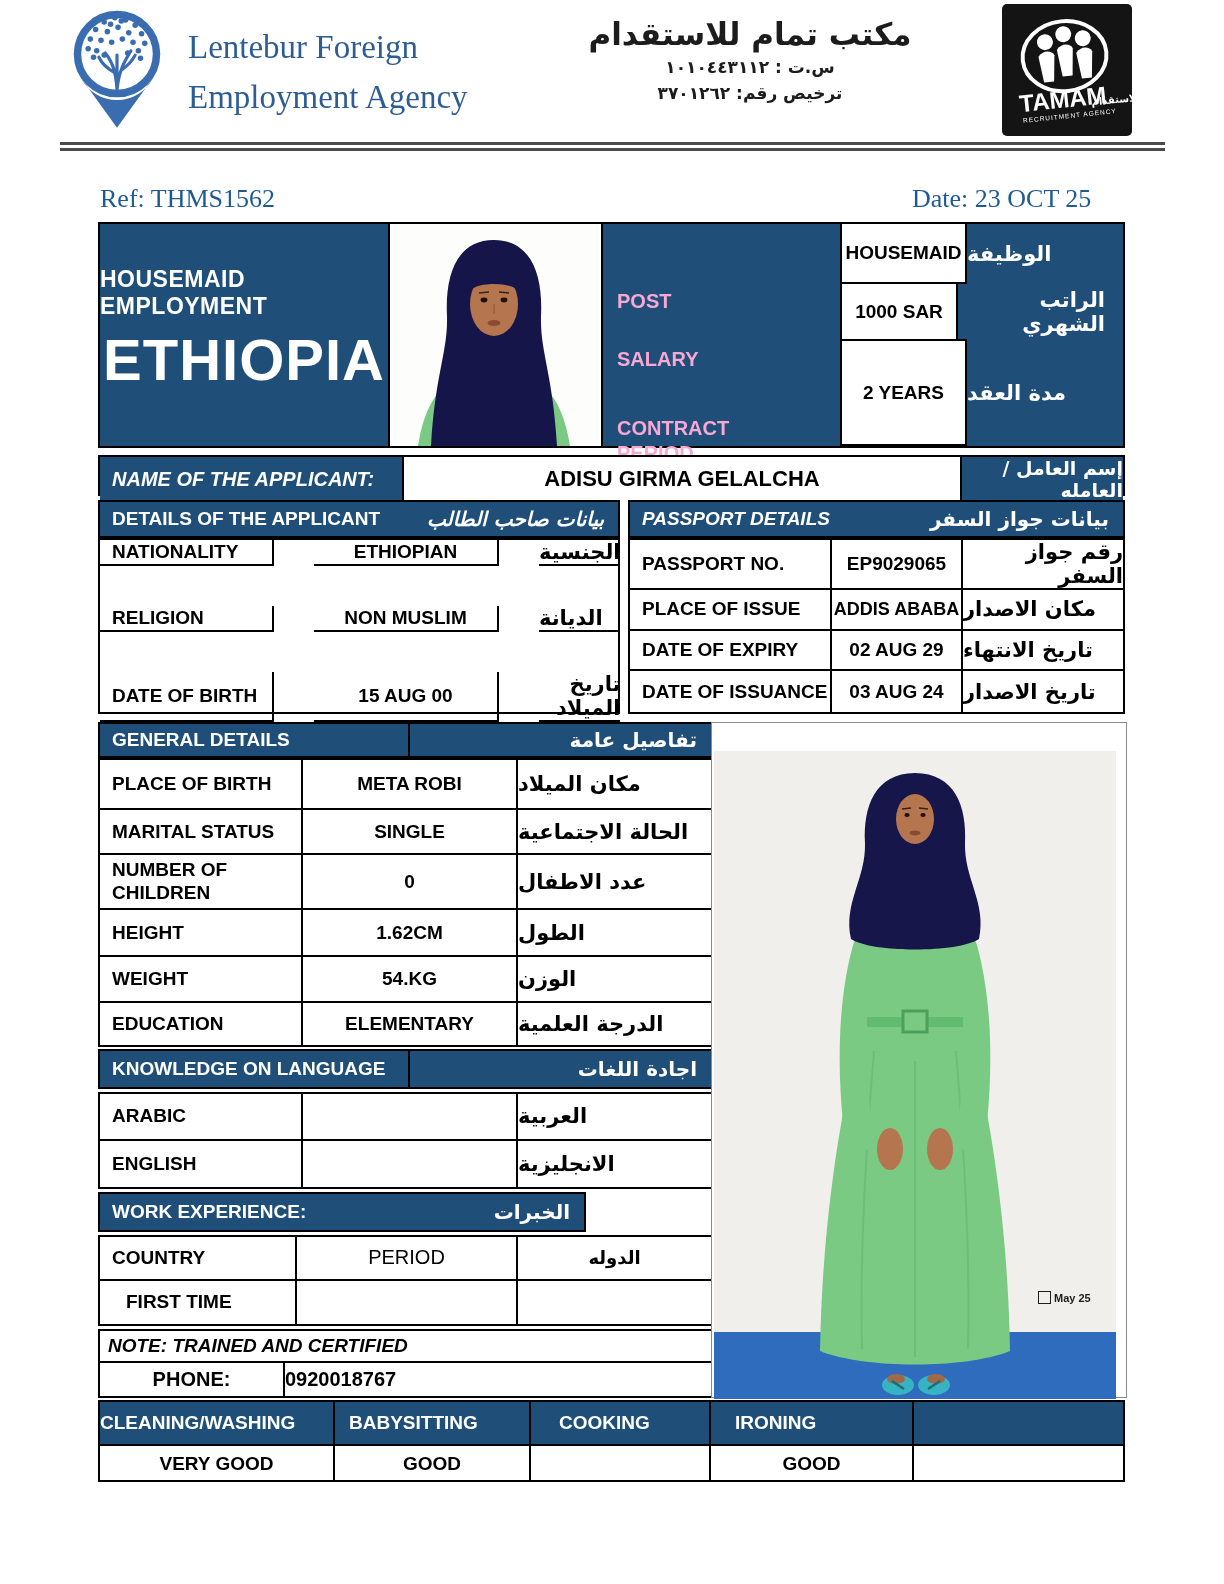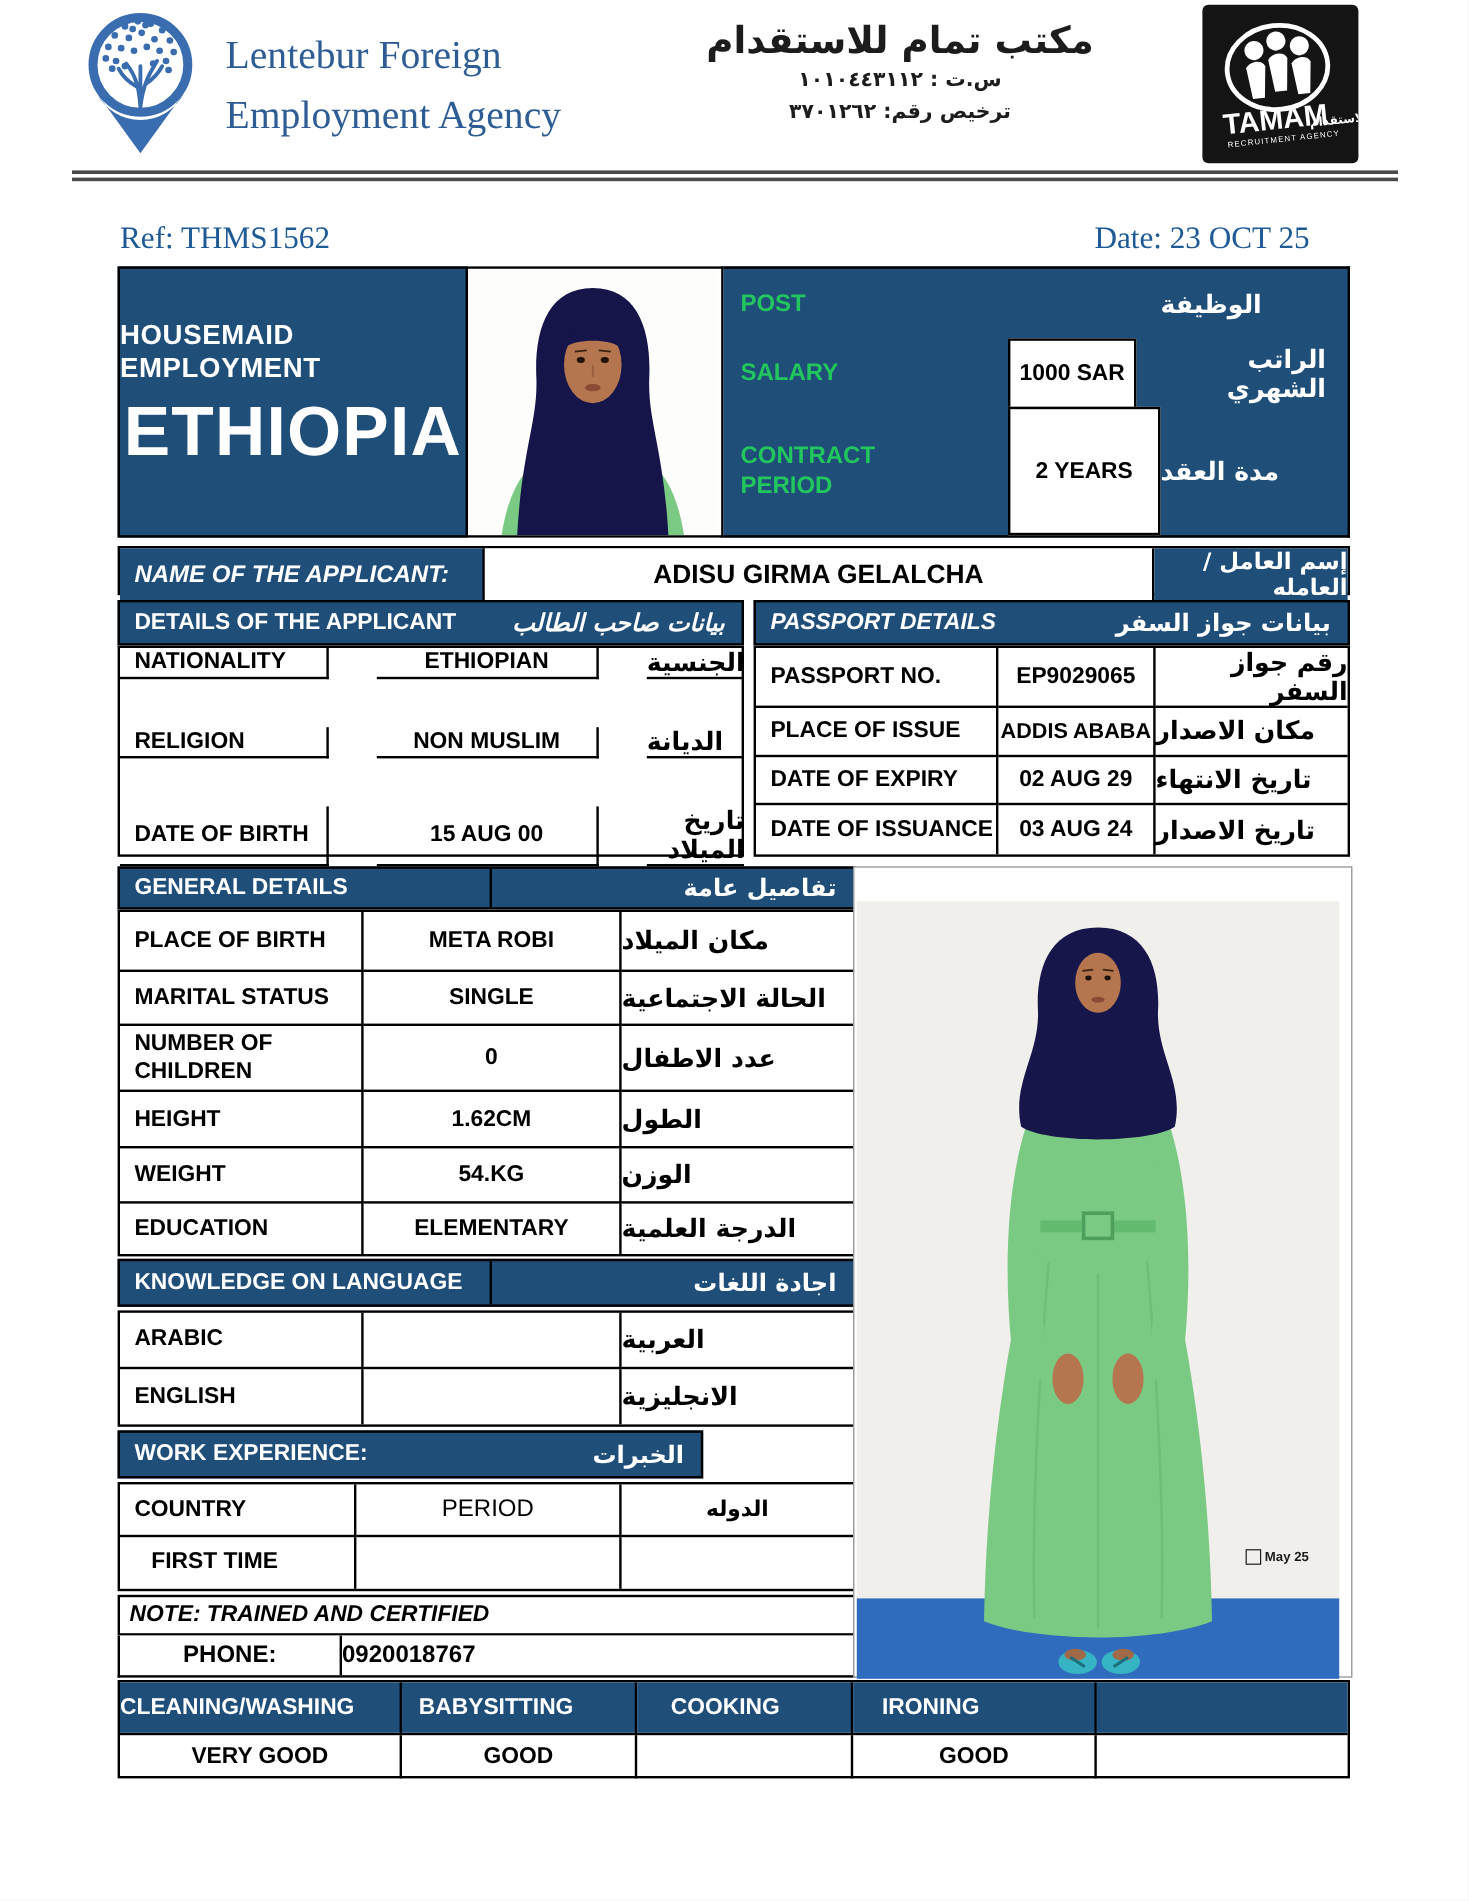--- a/index.html
+++ b/index.html
@@ -19,21 +19,21 @@
   .bband .en{font-weight:bold;font-size:19px;padding-left:12px;white-space:nowrap;}
   .bband .ar{font-family:"DejaVu Sans",sans-serif;font-weight:bold;font-size:20px;padding-right:14px;direction:rtl;white-space:nowrap;}
   .grid{display:grid;border:2px solid #000;background:#fff;}
   .cell{box-sizing:border-box;display:flex;align-items:center;border-right:2px solid #000;border-bottom:2px solid #000;}
   .cell.nr{border-right:none;}
   .cell.nb{border-bottom:none;}
   .lbl{font-weight:bold;font-size:19px;padding-left:12px;}
   .val{font-weight:bold;font-size:19px;justify-content:center;text-align:center;}
   .arc{font-family:"DejaVu Sans",sans-serif;font-weight:bold;font-size:21px;justify-content:flex-end;padding-right:0;direction:rtl;}
   .wcell{color:#fff;font-weight:bold;}
-  .toplbl{color:#22c55e;font-weight:bold;font-size:20px;padding-left:14px;display:flex;align-items:center;}
+  .toplbl{color:#f9a8d4;font-weight:bold;font-size:20px;padding-left:14px;display:flex;align-items:center;margin-top:48px;}
   .topval{background:#fff;border:2px solid #000;display:flex;align-items:center;justify-content:center;font-weight:bold;font-size:19px;box-sizing:border-box;}
   .topar{color:#fff;font-family:"DejaVu Sans",sans-serif;font-weight:bold;font-size:21px;display:flex;align-items:center;justify-content:flex-end;padding-right:16px;direction:rtl;}
   .divider-v{width:2px;background:#000;position:absolute;top:0;bottom:0;}
   .stamp{display:flex;align-items:center;gap:3px;color:#1c1c1c;font-size:11px;font-weight:bold;}
   .stamp .box{width:13px;height:13px;border:1.5px solid #1c1c1c;box-sizing:border-box;}
 </style>
 </head>
 <body>
 
 <div class="page">
@@ -125,24 +125,25 @@
         <ellipse cx="114" cy="76" rx="3.4" ry="2.4" fill="#20120b"></ellipse>
         <path d="M89,69 L99,68 M109,68 L119,69" stroke="#3a2213" stroke-width="1.6"></path>
         <path d="M104,80 L104,90" stroke="#9a5f3e" stroke-width="1.6"></path>
         <ellipse cx="104" cy="99" rx="6.5" ry="3" fill="#8a4a33"></ellipse>
       </svg>
     </div>
 
     <div class="abs blue" style="left:505px;top:0;width:522px;height:226px;border:2px solid #000;border-left:none;">
 
       <div class="abs toplbl" style="left:0;top:0;width:237px;height:59px;">POST</div>
+      <div class="abs topval" style="left:237px;top:-2px;width:127px;height:62px;">HOUSEMAID</div>
       <div class="abs topar" style="left:364px;top:0;width:154px;height:59px;" dir="rtl">الوظيفة</div>
 
       <div class="abs toplbl" style="left:0;top:59px;width:237px;height:57px;">SALARY</div>
-      <div class="abs topval" style="left:237px;top:58px;width:107px;height:59px;">1000 SAR</div>
+      <div class="abs topval" style="left:237px;top:58px;width:118px;height:59px;">1000 SAR</div>
       <div class="abs topar" style="left:364px;top:59px;width:154px;height:57px;" dir="rtl">الراتب الشهري</div>
 
       <div class="abs toplbl" style="left:0;top:116px;width:150px;height:106px;line-height:1.25;">CONTRACT PERIOD</div>
       <div class="abs topval" style="left:237px;top:115px;width:127px;height:107px;">2 YEARS</div>
       <div class="abs topar" style="left:364px;top:116px;width:154px;height:106px;" dir="rtl">مدة العقد</div>
     </div>
   </div>
 
   <div class="abs" style="left:98px;top:455px;width:1027px;height:41px;border:2px solid #000;display:grid;grid-template-columns:304px 558px auto;">
     <div class="blue" style="color:#fff;display:flex;align-items:center;padding-left:12px;font-weight:bold;font-style:italic;font-size:20px;border-right:2px solid #000;">NAME OF THE APPLICANT:</div>

